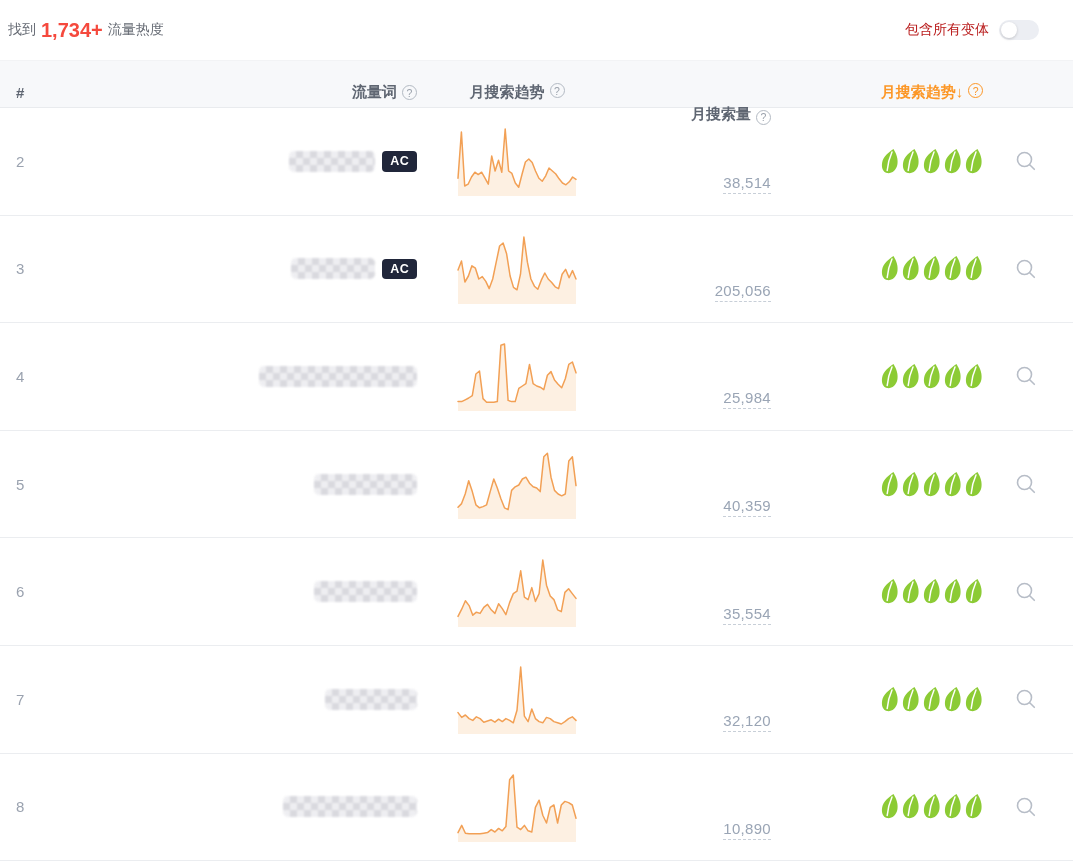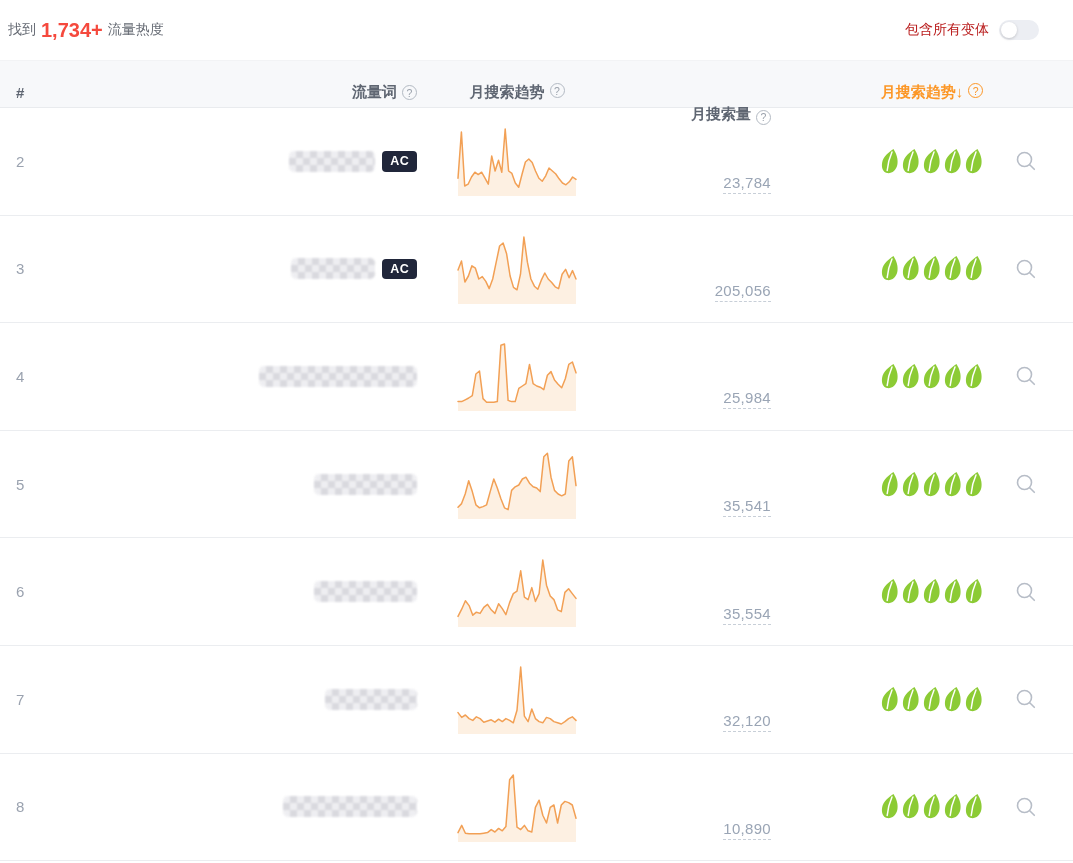--- a/index.html
+++ b/index.html
@@ -101,21 +101,21 @@
       <span class="kw-blur" style="width: 86px;"></span>
       <span class="ac-badge">AC</span>
     </div>
     <div class="c-trend">
       <svg class="spark" width="120" height="72" viewBox="0 0 120 72">
         <path stroke="none" d="M1.0 53.2L4.4 7.0L7.7 61.0L11.1 59.2L14.5 52.0L17.9 47.2L21.2 49.6L24.6 47.2L28.0 53.2L31.3 59.2L34.7 31.0L38.1 46.0L41.5 35.2L44.8 47.2L48.2 4.0L51.6 46.0L54.9 48.4L58.3 58.0L61.7 62.2L65.1 49.0L68.4 37.0L71.8 34.0L75.2 37.6L78.5 46.0L81.9 53.2L85.3 56.2L88.7 50.8L92.0 43.0L95.4 46.0L98.8 49.0L102.1 53.8L105.5 58.0L108.9 59.8L112.3 56.8L115.6 52.0L119.0 54.4L119 71L1 71Z" fill="#fdf0e2"></path>
         <path fill="none" stroke-width="1.5" stroke-linejoin="round" stroke-linecap="round" d="M1.0 53.2L4.4 7.0L7.7 61.0L11.1 59.2L14.5 52.0L17.9 47.2L21.2 49.6L24.6 47.2L28.0 53.2L31.3 59.2L34.7 31.0L38.1 46.0L41.5 35.2L44.8 47.2L48.2 4.0L51.6 46.0L54.9 48.4L58.3 58.0L61.7 62.2L65.1 49.0L68.4 37.0L71.8 34.0L75.2 37.6L78.5 46.0L81.9 53.2L85.3 56.2L88.7 50.8L92.0 43.0L95.4 46.0L98.8 49.0L102.1 53.8L105.5 58.0L108.9 59.8L112.3 56.8L115.6 52.0L119.0 54.4" stroke="#f2a055"></path>
       </svg>
     </div>
     <div class="c-volume">
-      <span class="volume">23,784</span>
+      <span class="volume">38,514</span>
     </div>
     <div class="c-heat">
       <span class="leaves">
         <svg width="18" height="27" viewBox="0 0 18 26">
           <path class="leaf-body" d="M12.5 0.5 C15.5 5.5 17.5 11 16.3 16.5 C15.1 21.8 10.5 25.5 6 24.6 C1.8 23.7 0.2 19 1.2 13.8 C2.3 8 7.5 4 12.5 0.5 Z" fill="#8ccb35"></path>
           <path d="M11 3.5 C8.5 9 6.8 15.5 6.2 22" fill="none" stroke="#fff" stroke-width="1.5" stroke-linecap="round"></path>
         </svg>
       <svg width="18" height="27" viewBox="0 0 18 26">
           <path class="leaf-body" d="M12.5 0.5 C15.5 5.5 17.5 11 16.3 16.5 C15.1 21.8 10.5 25.5 6 24.6 C1.8 23.7 0.2 19 1.2 13.8 C2.3 8 7.5 4 12.5 0.5 Z" fill="#8ccb35"></path>
           <path d="M11 3.5 C8.5 9 6.8 15.5 6.2 22" fill="none" stroke="#fff" stroke-width="1.5" stroke-linecap="round"></path>
@@ -248,21 +248,21 @@
       <span class="kw-blur" style="width: 103px;"></span>
 
     </div>
     <div class="c-trend">
       <svg class="spark" width="120" height="72" viewBox="0 0 120 72">
         <path stroke="none" d="M1.0 59.2L4.6 55.6L8.2 46.0L11.7 32.8L15.3 43.6L18.9 56.8L22.5 59.8L26.0 58.6L29.6 56.8L33.2 43.6L36.8 31.0L40.3 40.0L43.9 50.8L47.5 59.8L51.1 61.6L54.6 42.4L58.2 38.8L61.8 37.0L65.4 31.0L68.9 29.2L72.5 35.2L76.1 38.8L79.7 40.0L83.2 43.6L86.8 8.8L90.4 5.2L94.0 29.2L97.5 42.4L101.1 46.0L104.7 47.8L108.3 46.0L111.8 13.0L115.4 8.8L119.0 37.6L119 71L1 71Z" fill="#fdf0e2"></path>
         <path fill="none" stroke-width="1.5" stroke-linejoin="round" stroke-linecap="round" d="M1.0 59.2L4.6 55.6L8.2 46.0L11.7 32.8L15.3 43.6L18.9 56.8L22.5 59.8L26.0 58.6L29.6 56.8L33.2 43.6L36.8 31.0L40.3 40.0L43.9 50.8L47.5 59.8L51.1 61.6L54.6 42.4L58.2 38.8L61.8 37.0L65.4 31.0L68.9 29.2L72.5 35.2L76.1 38.8L79.7 40.0L83.2 43.6L86.8 8.8L90.4 5.2L94.0 29.2L97.5 42.4L101.1 46.0L104.7 47.8L108.3 46.0L111.8 13.0L115.4 8.8L119.0 37.6" stroke="#f2a055"></path>
       </svg>
     </div>
     <div class="c-volume">
-      <span class="volume">35,541</span>
+      <span class="volume">40,359</span>
     </div>
     <div class="c-heat">
       <span class="leaves">
         <svg width="18" height="27" viewBox="0 0 18 26">
           <path class="leaf-body" d="M12.5 0.5 C15.5 5.5 17.5 11 16.3 16.5 C15.1 21.8 10.5 25.5 6 24.6 C1.8 23.7 0.2 19 1.2 13.8 C2.3 8 7.5 4 12.5 0.5 Z" fill="#8ccb35"></path>
           <path d="M11 3.5 C8.5 9 6.8 15.5 6.2 22" fill="none" stroke="#fff" stroke-width="1.5" stroke-linecap="round"></path>
         </svg>
       <svg width="18" height="27" viewBox="0 0 18 26">
           <path class="leaf-body" d="M12.5 0.5 C15.5 5.5 17.5 11 16.3 16.5 C15.1 21.8 10.5 25.5 6 24.6 C1.8 23.7 0.2 19 1.2 13.8 C2.3 8 7.5 4 12.5 0.5 Z" fill="#8ccb35"></path>
           <path d="M11 3.5 C8.5 9 6.8 15.5 6.2 22" fill="none" stroke="#fff" stroke-width="1.5" stroke-linecap="round"></path>

